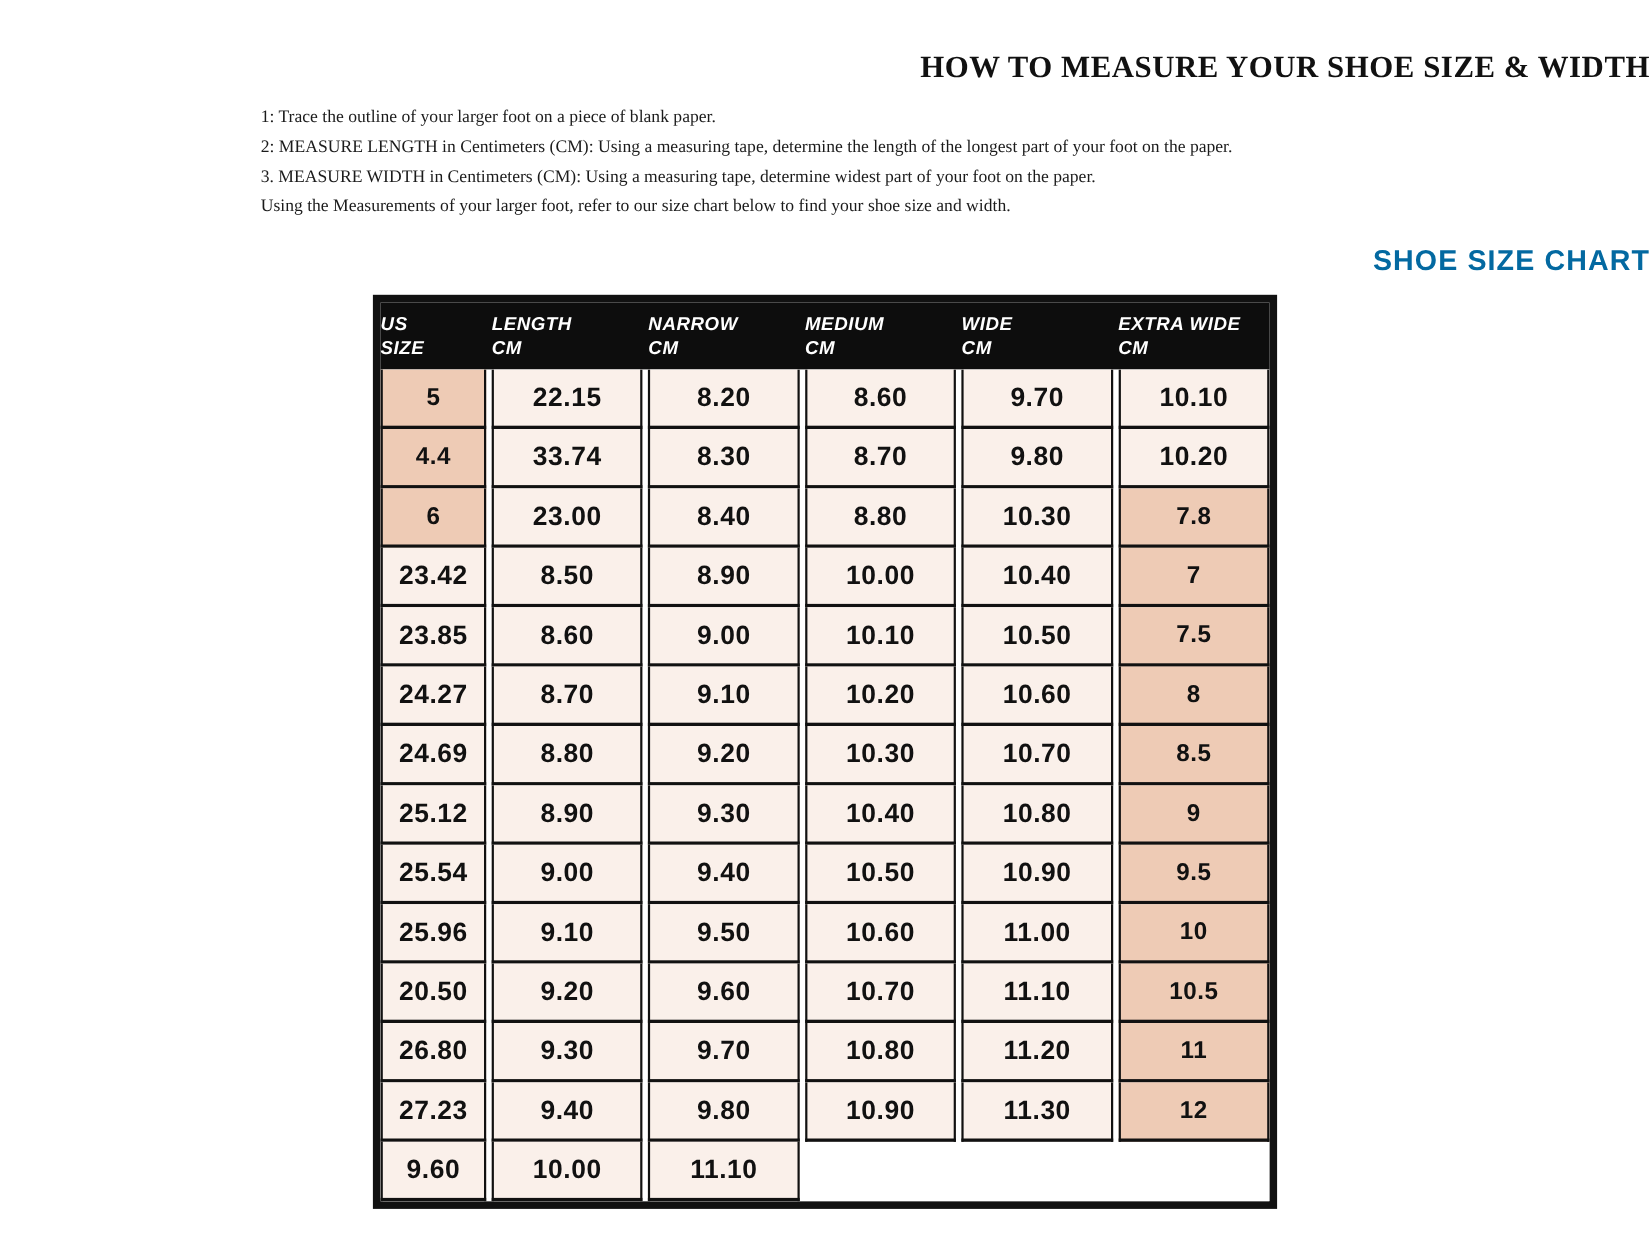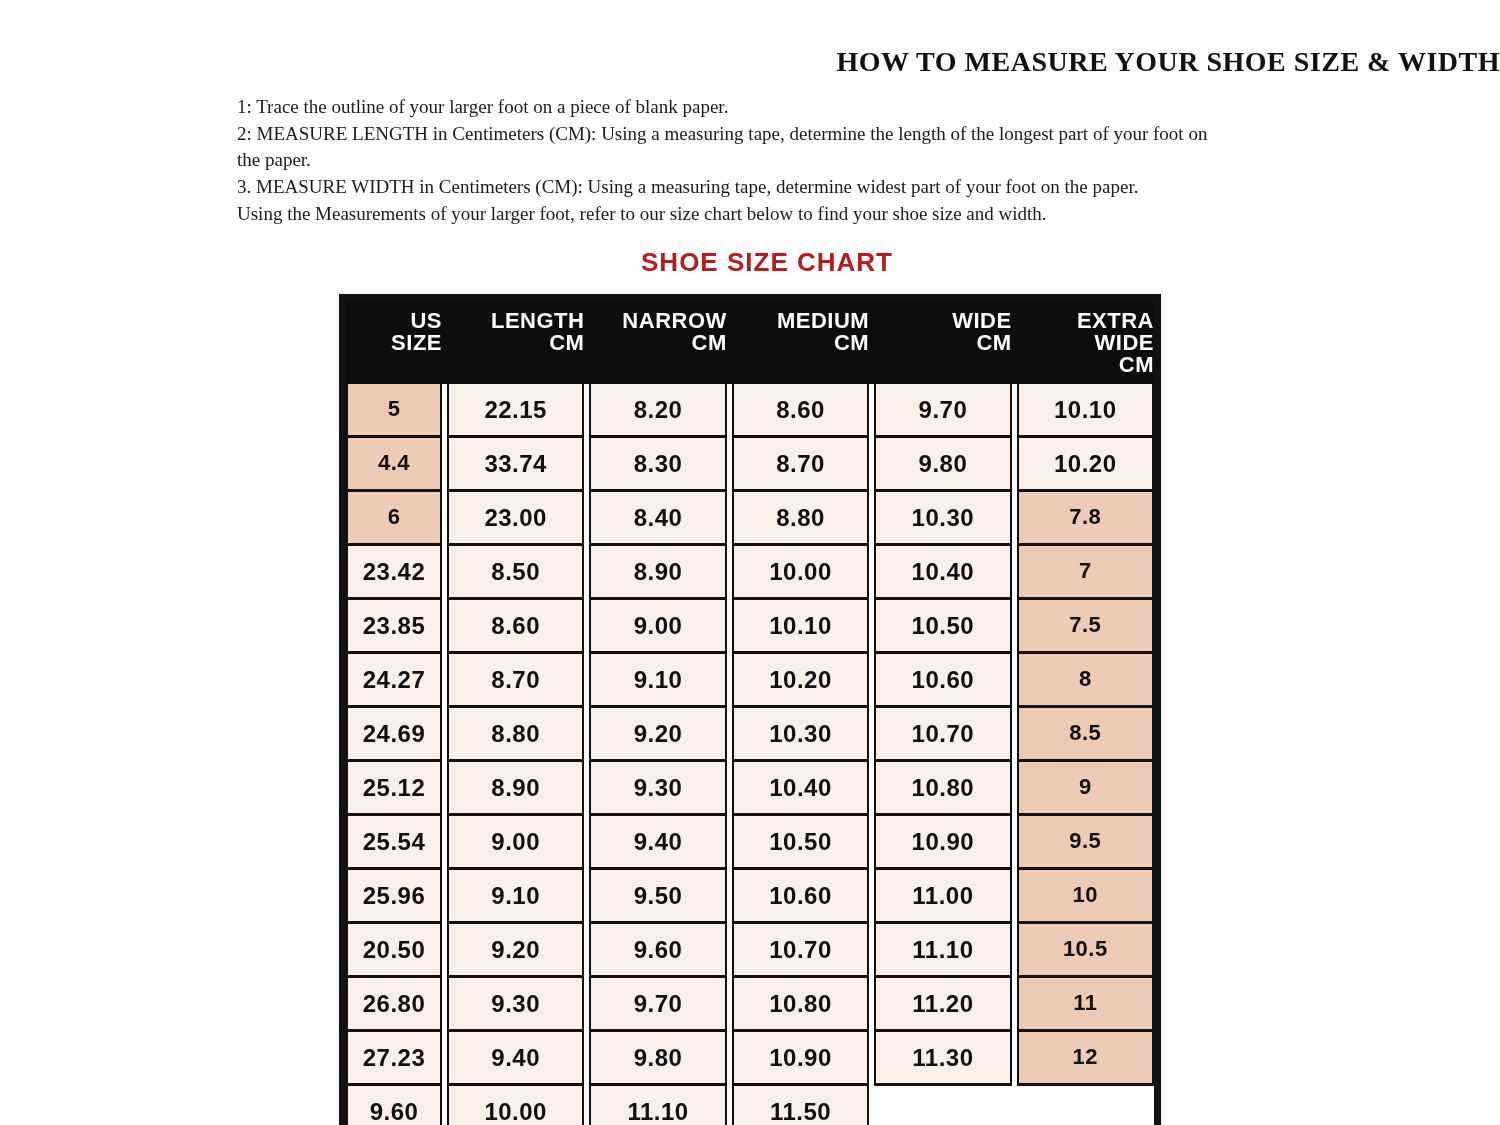--- a/index.html
+++ b/index.html
@@ -17,56 +17,57 @@
     font-family: "Liberation Serif", serif;
     font-size: 28px;
     font-weight: bold;
     color: #111111;
     letter-spacing: 0.5px;
   }
   .instructions {
     width: 980px;
     margin: 16px 0 0 237px;
     font-family: "Liberation Serif", serif;
-    font-size: 19px;
+    font-size: 16px;
     line-height: 26px;
     color: #1b1b1b;
   }
   .instructions p { margin: 0 0 1px 0; }
   .chart-title {
     margin-top: 20px;
-    text-align: center;
+    text-align: right;
     font-family: "Liberation Sans", sans-serif;
     font-size: 26px;
     font-weight: 600;
-    color: #b91c1c;
+    color: #0369a1;
     letter-spacing: 1px;
     padding-left: 34px;
   }
   .table-frame {
     width: 822px;
     margin: 16px auto 0 auto;
     border: 7px solid var(--border, #111);
     background: #ffffff;
   }
   .thead {
     display: grid;
     grid-template-columns: 96px repeat(5, 1fr);
     column-gap: 5px;
     background: var(--header-bg, #0d0d0d);
     color: var(--header-text, #ffffff);
   }
   .th {
     padding: 9px 0 8px 0;
-    text-align: right;
+    text-align: left;
     font-weight: bold;
-    font-size: 22px;
+    font-size: 17px;
     line-height: 22px;
     white-space: pre-line;
     letter-spacing: 0.5px;
+    font-style: italic;
   }
   .tbody {
     display: grid;
     grid-template-columns: 96px repeat(5, 1fr);
     column-gap: 5px;
     background: #ffffff;
   }
   .td {
     background: var(--data-cell-bg, #faf0ea);
     border-left: 2px solid var(--border, #111);
@@ -190,17 +191,16 @@
         <div class="td size-col">11</div>
         <div class="td">27.23</div>
         <div class="td">9.40</div>
         <div class="td">9.80</div>
         <div class="td">10.90</div>
         <div class="td">11.30</div>
         <div class="td size-col">12</div>
         <div class="td">9.60</div>
         <div class="td">10.00</div>
         <div class="td">11.10</div>
-        <div class="td">11.50</div>
       </div>
   </div>
 
 </div>
 
 </body></html>

